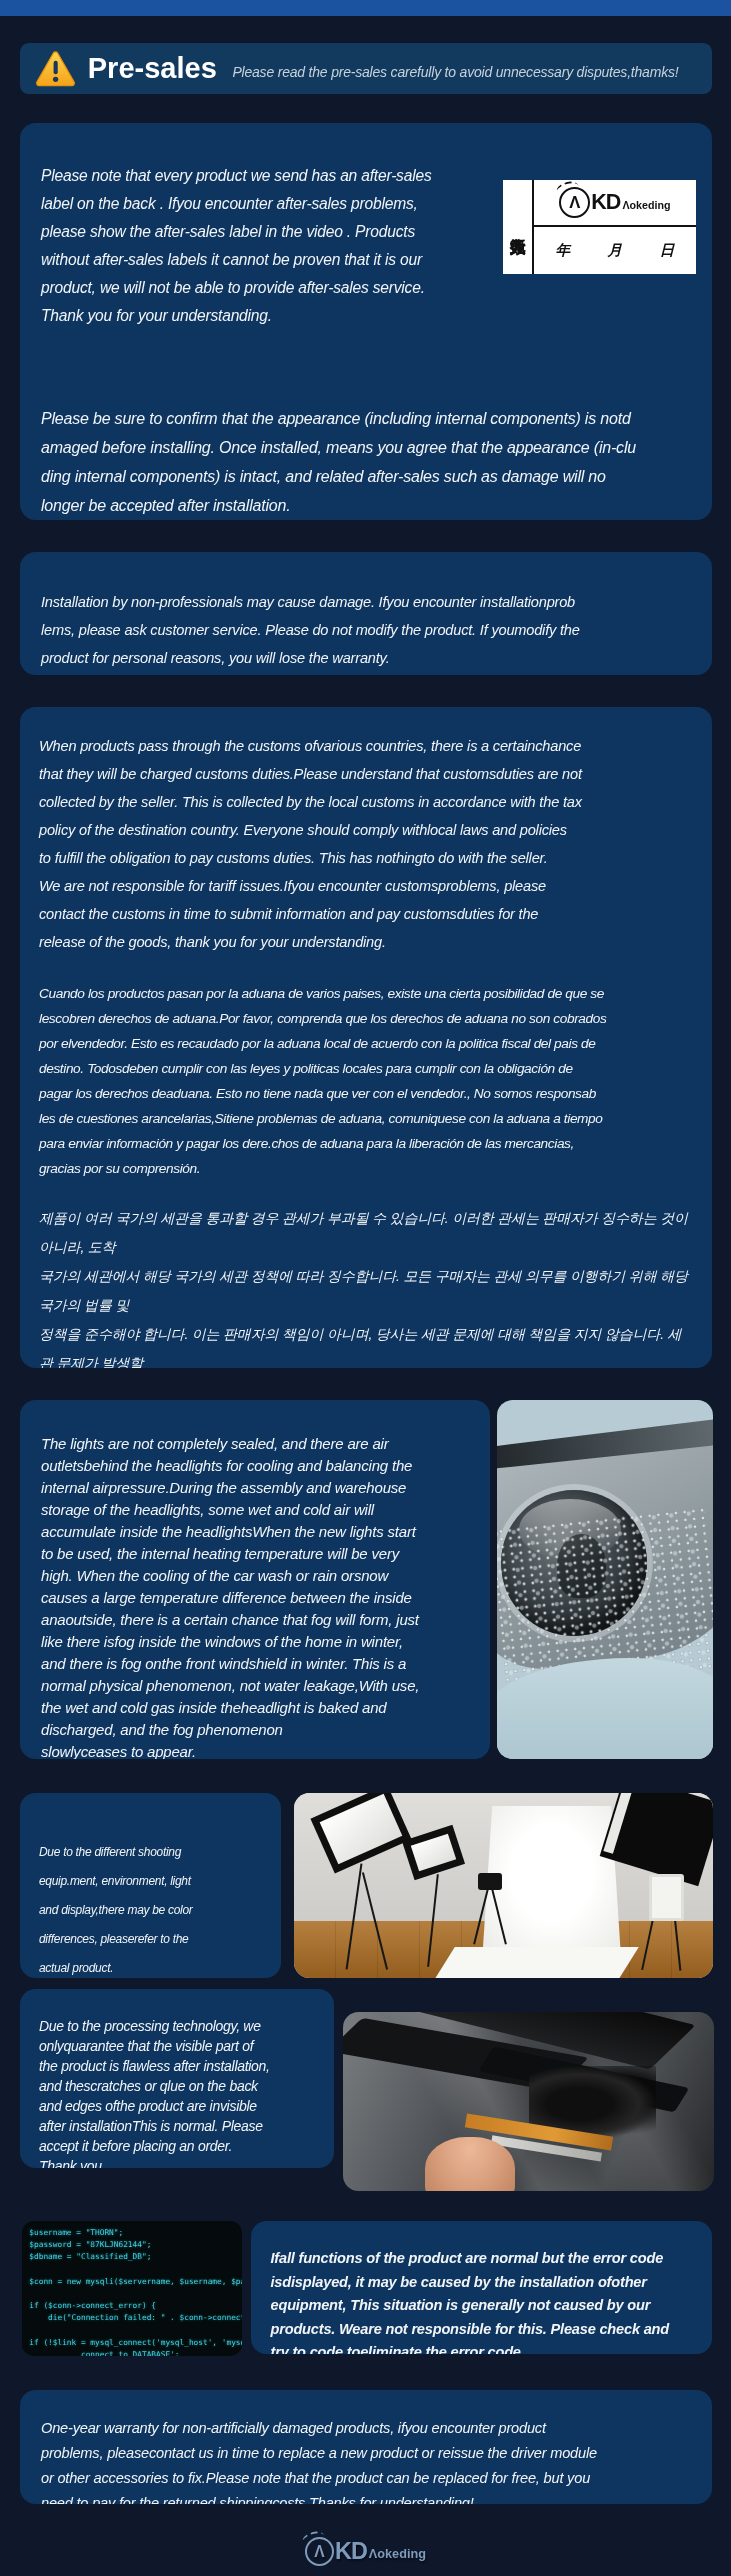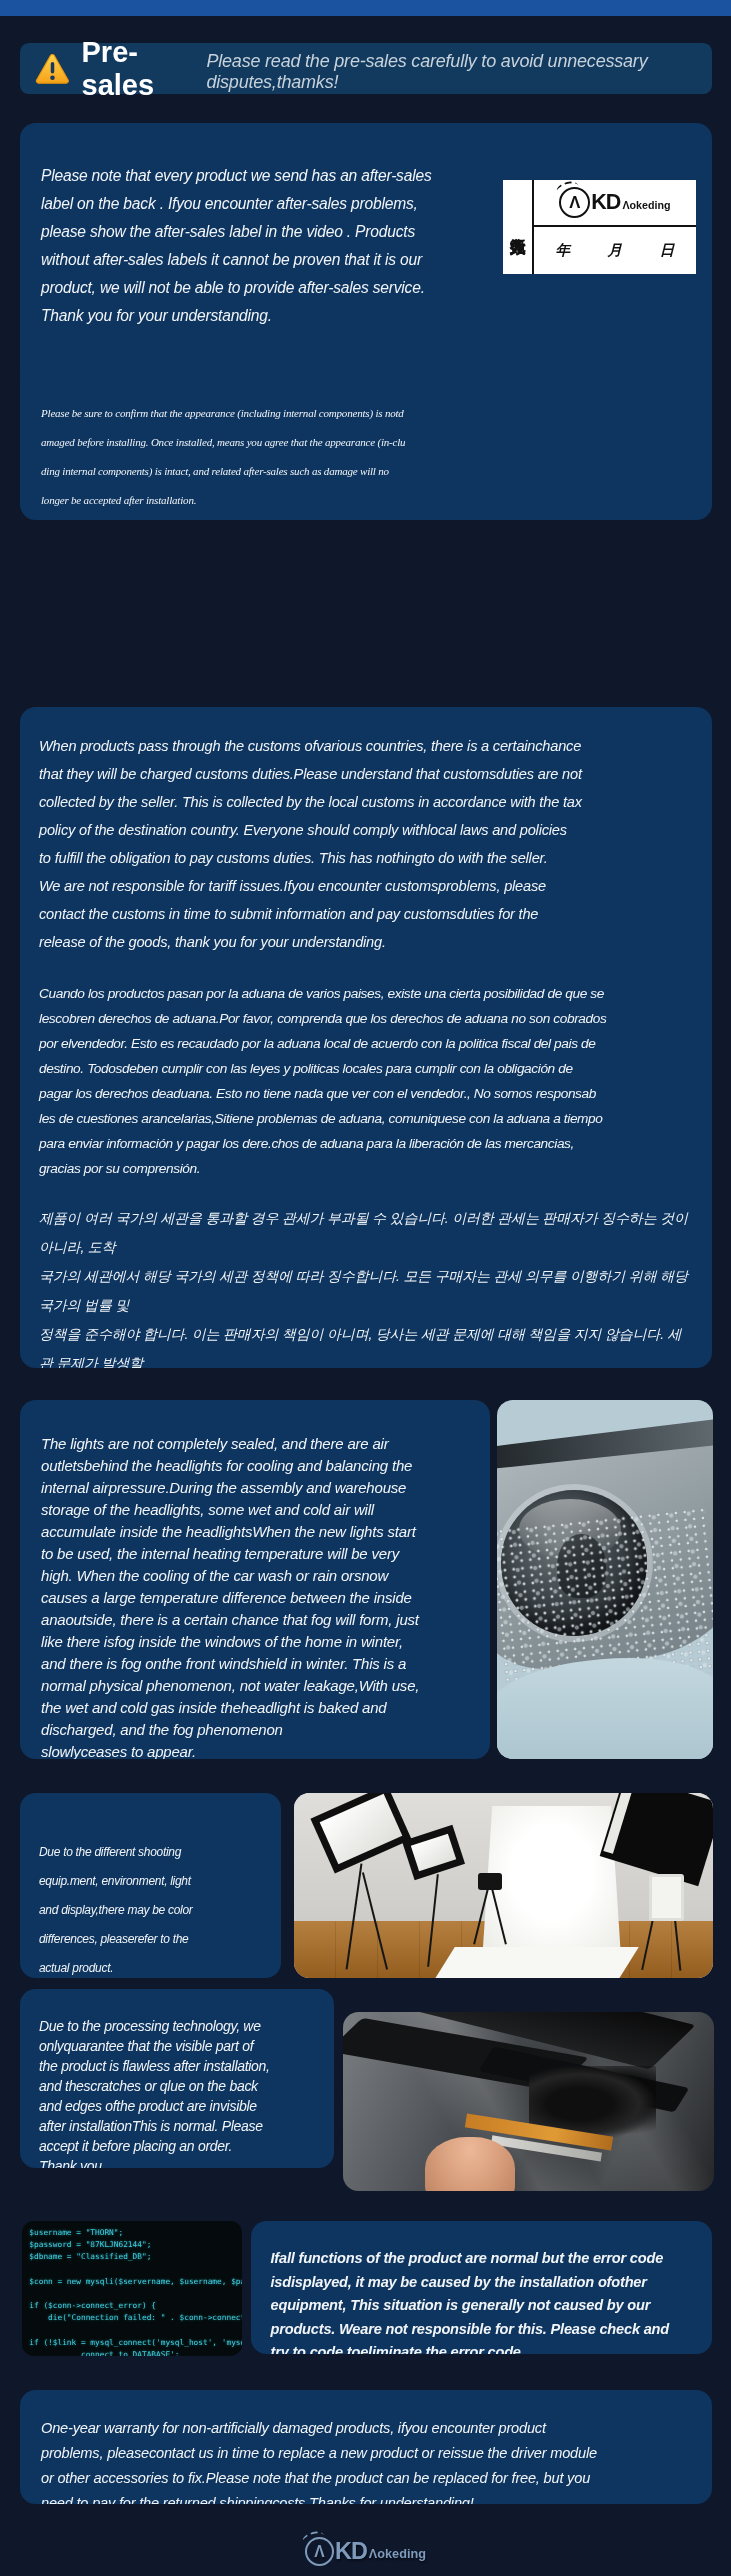--- a/index.html
+++ b/index.html
@@ -4,21 +4,21 @@
 <style>
   html,body { margin:0; padding:0; background:#1B53A0; }
   .page { position:relative; width:731px; height:2576px; margin:16px auto; background:#0f172a;
           font-family:"Liberation Sans", sans-serif; overflow:hidden; }
 
   
   .header-bar { position:absolute; left:19.5px; top:27px; width:692px; height:51px;
     background:#123A5F; border-radius:8.8px; display:flex; align-items:center;
     padding:0 15.6px; box-sizing:border-box; }
   .header-bar h1 { margin:0 0 0 11.7px; color:#fff; font-size:29px; font-weight:700; letter-spacing:0; }
-  .header-sub { margin-left:15.6px; margin-top:7.8px; color:#C7D2DB; font-size:18px; font-style:italic; letter-spacing:-0.2px; }
+  .header-sub { margin-left:15.6px; margin-top:7.8px; color:#C7D2DB; font-size:14px; font-style:italic; letter-spacing:-0.2px; }
 
   
   .panel { position:absolute; left:19.5px; width:692px; background:#0E3560; border-radius:15.6px;
     color:#F2F5F8; font-style:italic; box-sizing:border-box; overflow:hidden; }
   .txt { position:absolute; white-space:pre-line; }
 
   .box1 { top:107px; height:266px; }
   .box1 .txt { left:21.5px; top:23.4px; width:468px; font-size:15.6px; line-height:28px; letter-spacing:-0.2px; }
 
   
@@ -32,21 +32,21 @@
     display:inline-flex; align-items:center; justify-content:center; font-weight:700; font-size:16.6px;
     position:relative; flex:none; }
   .logo-circle::before { content:""; position:absolute; top:-6.8px; left:-4.9px; width:23.4px; height:12.7px;
     border-top:2.9px dashed currentColor; border-radius:50%; transform:rotate(-18deg); }
   .logo-kd { font-weight:700; font-size:21.5px; letter-spacing:-1px; margin-left:1px;text-align:right; }
   .logo-name { font-weight:700; font-size:10.7px; margin-left:2px; margin-top:5.9px; }
   .wlabel-date { flex:1; display:flex; align-items:center; justify-content:space-between;
     padding:0 21.5px; font-weight:700; font-style:italic; font-size:14.6px; }
 
   .box2 { top:347px; height:157px; }
-  .box2 .txt { left:21.5px; top:25px; width:655px; font-size:11px; line-height:29px; letter-spacing:-0.2px;font-family:Liberation Serif, serif; }
+  .box2 .txt { left:21.5px; top:25px; width:655px; font-size:16px; line-height:29px; letter-spacing:-0.2px; }
 
   .box3 { top:536px; height:123px; }
   .box3 .txt { left:21.5px; top:21.5px; width:655px; font-size:14.6px; line-height:28px; letter-spacing:-0.2px; }
 
   .box4 { top:691px; height:661px; padding:25px 19.5px; }
   .para-en { white-space:pre-line; font-size:14.6px; line-height:28px; letter-spacing:-0.2px; margin:0; }
   .para-es { white-space:pre-line; font-size:13.7px; line-height:25px; letter-spacing:-0.4px; margin:25px 0 0 0; }
   .para-ko { white-space:pre-line; font-size:14px; line-height:29px; letter-spacing:-0.2px; margin:23.4px 0 0 0; }
 
   .box5text { top:1384px; height:359px; width:470px; }
@@ -198,20 +198,25 @@
     </div>
   </section>
 
   <section class="panel box2">
     <p class="txt">Please be sure to confirm that the appearance (including internal components) is notd
 amaged before installing. Once installed, means you agree that the appearance (in-clu
 ding internal components) is intact, and related after-sales such as damage will no
 longer be accepted after installation.</p>
   </section>
 
+  <section class="panel box3">
+    <p class="txt">Installation by non-professionals may cause damage. Ifyou encounter installationprob
+lems, please ask customer service. Please do not modify the product. If youmodify the
+product for personal reasons, you will lose the warranty.</p>
+  </section>
 
   <section class="panel box4">
     <p class="para-en">When products pass through the customs ofvarious countries, there is a certainchance
 that they will be charged customs duties.Please understand that customsduties are not
 collected by the seller. This is collected by the local customs in accordance with the tax
 policy of the destination country. Everyone should comply withlocal laws and policies
 to fulfill the obligation to pay customs duties. This has nothingto do with the seller.
 We are not responsible for tariff issues.Ifyou encounter customsproblems, please
 contact the customs in time to submit information and pay customsduties for the
 release of the goods, thank you for your understanding.</p>

